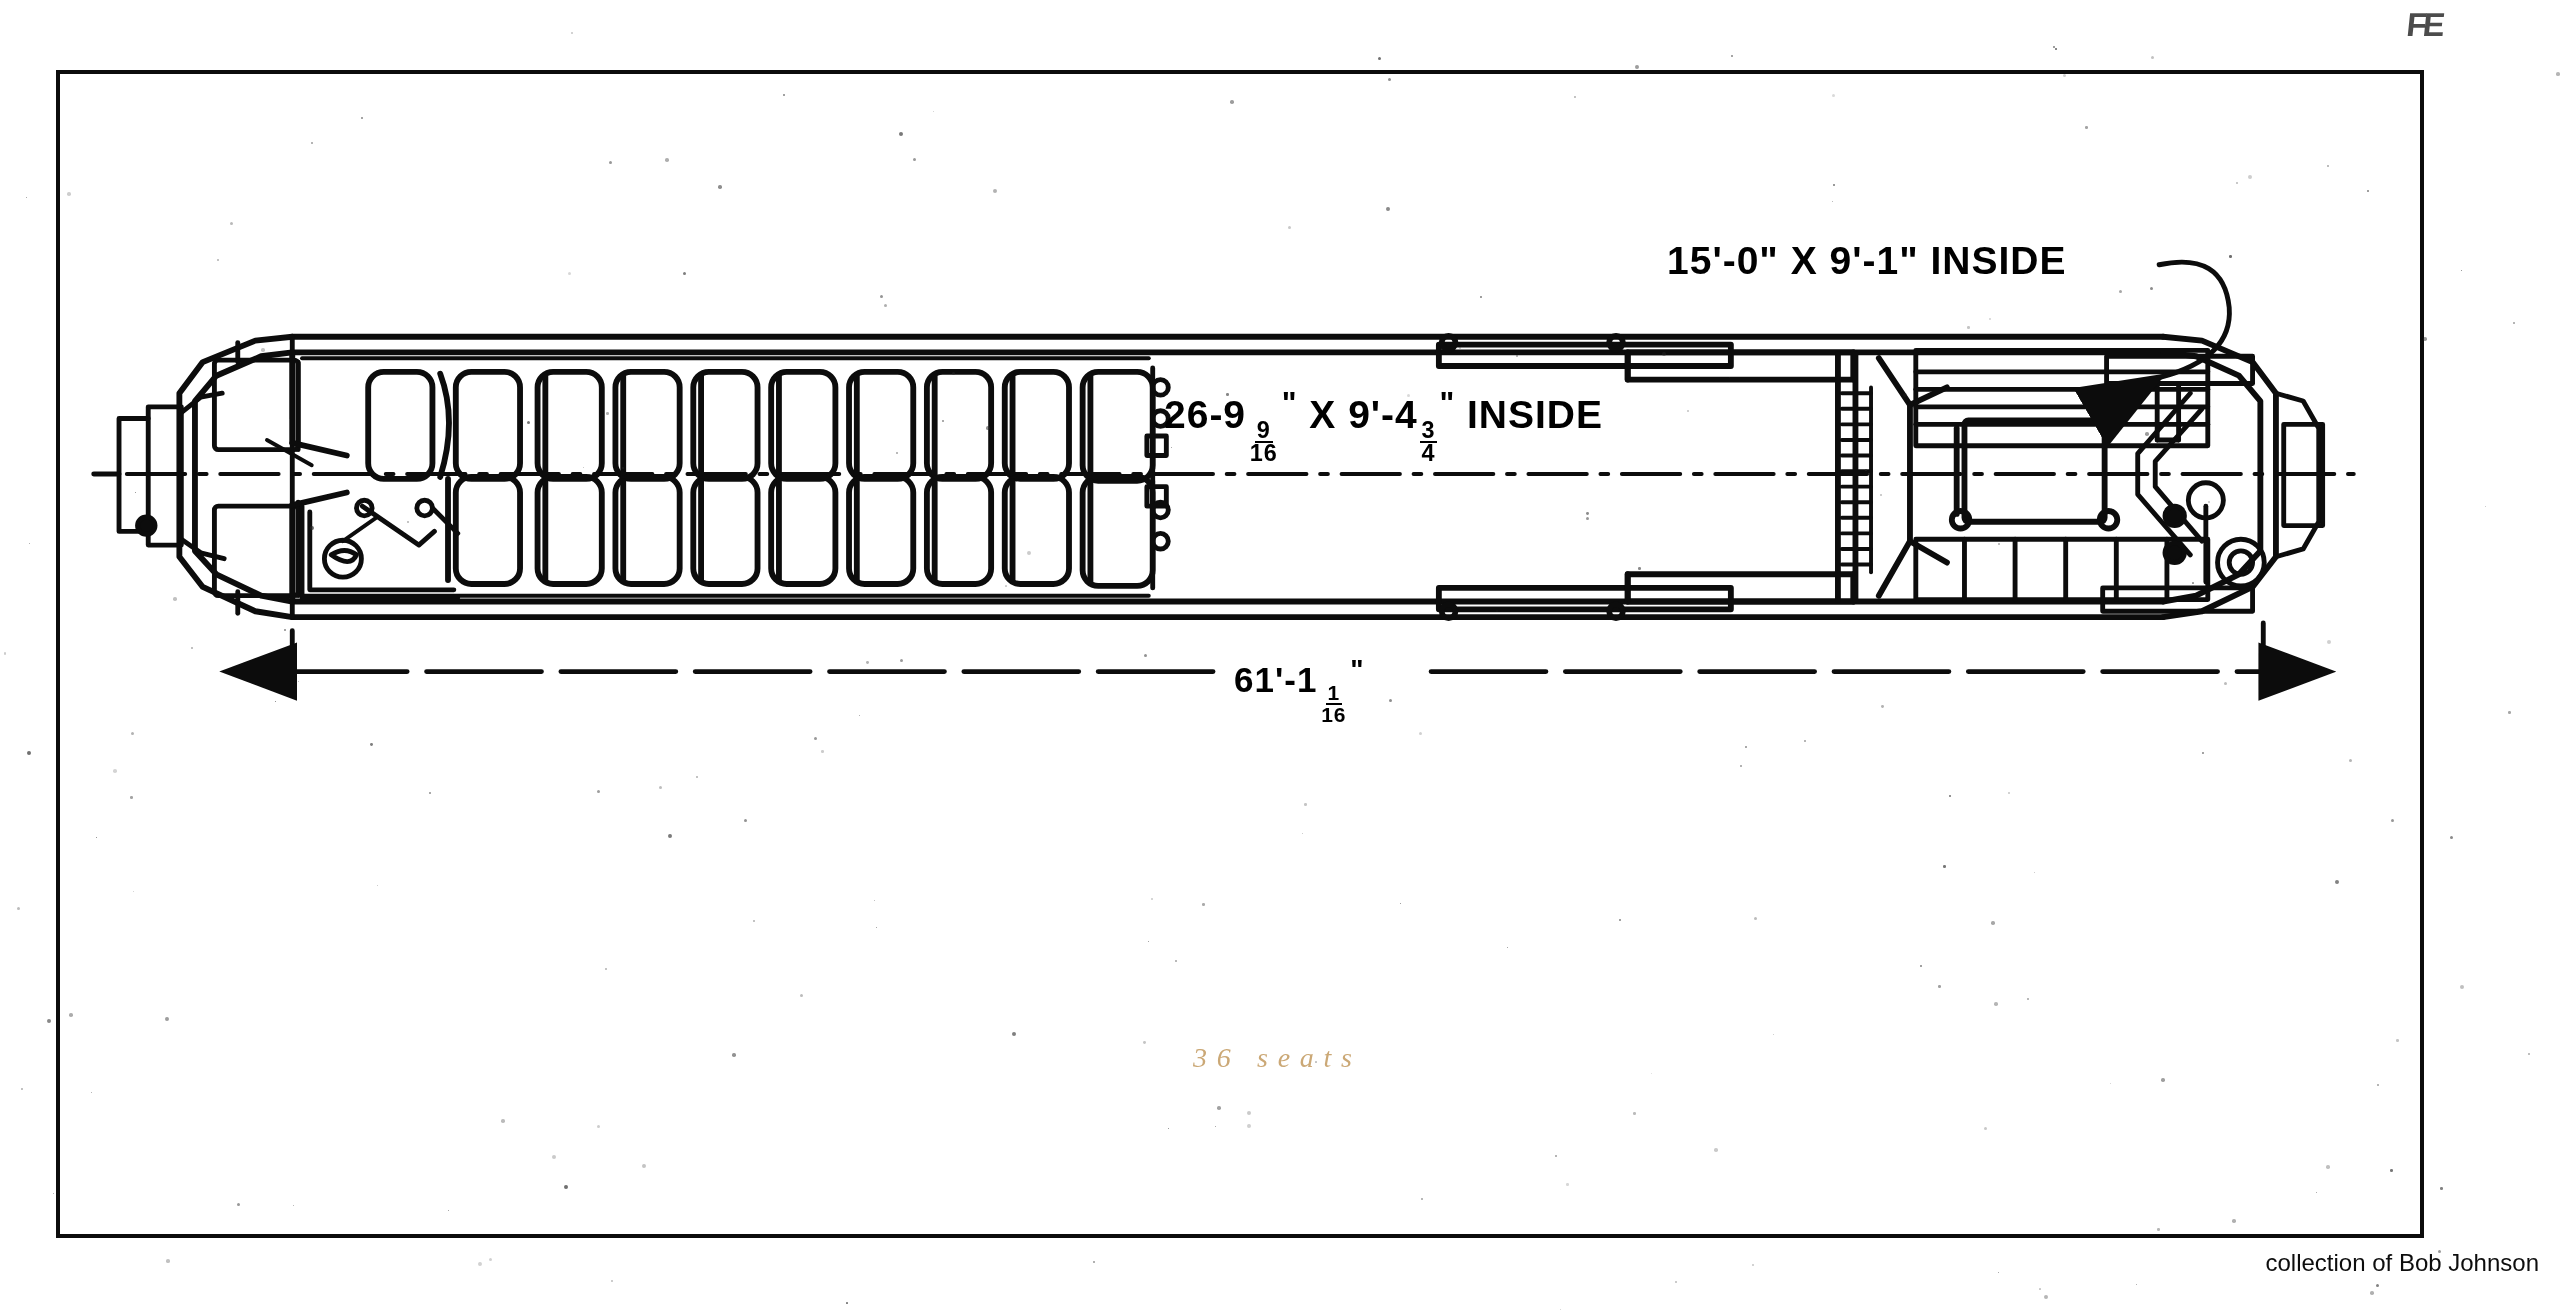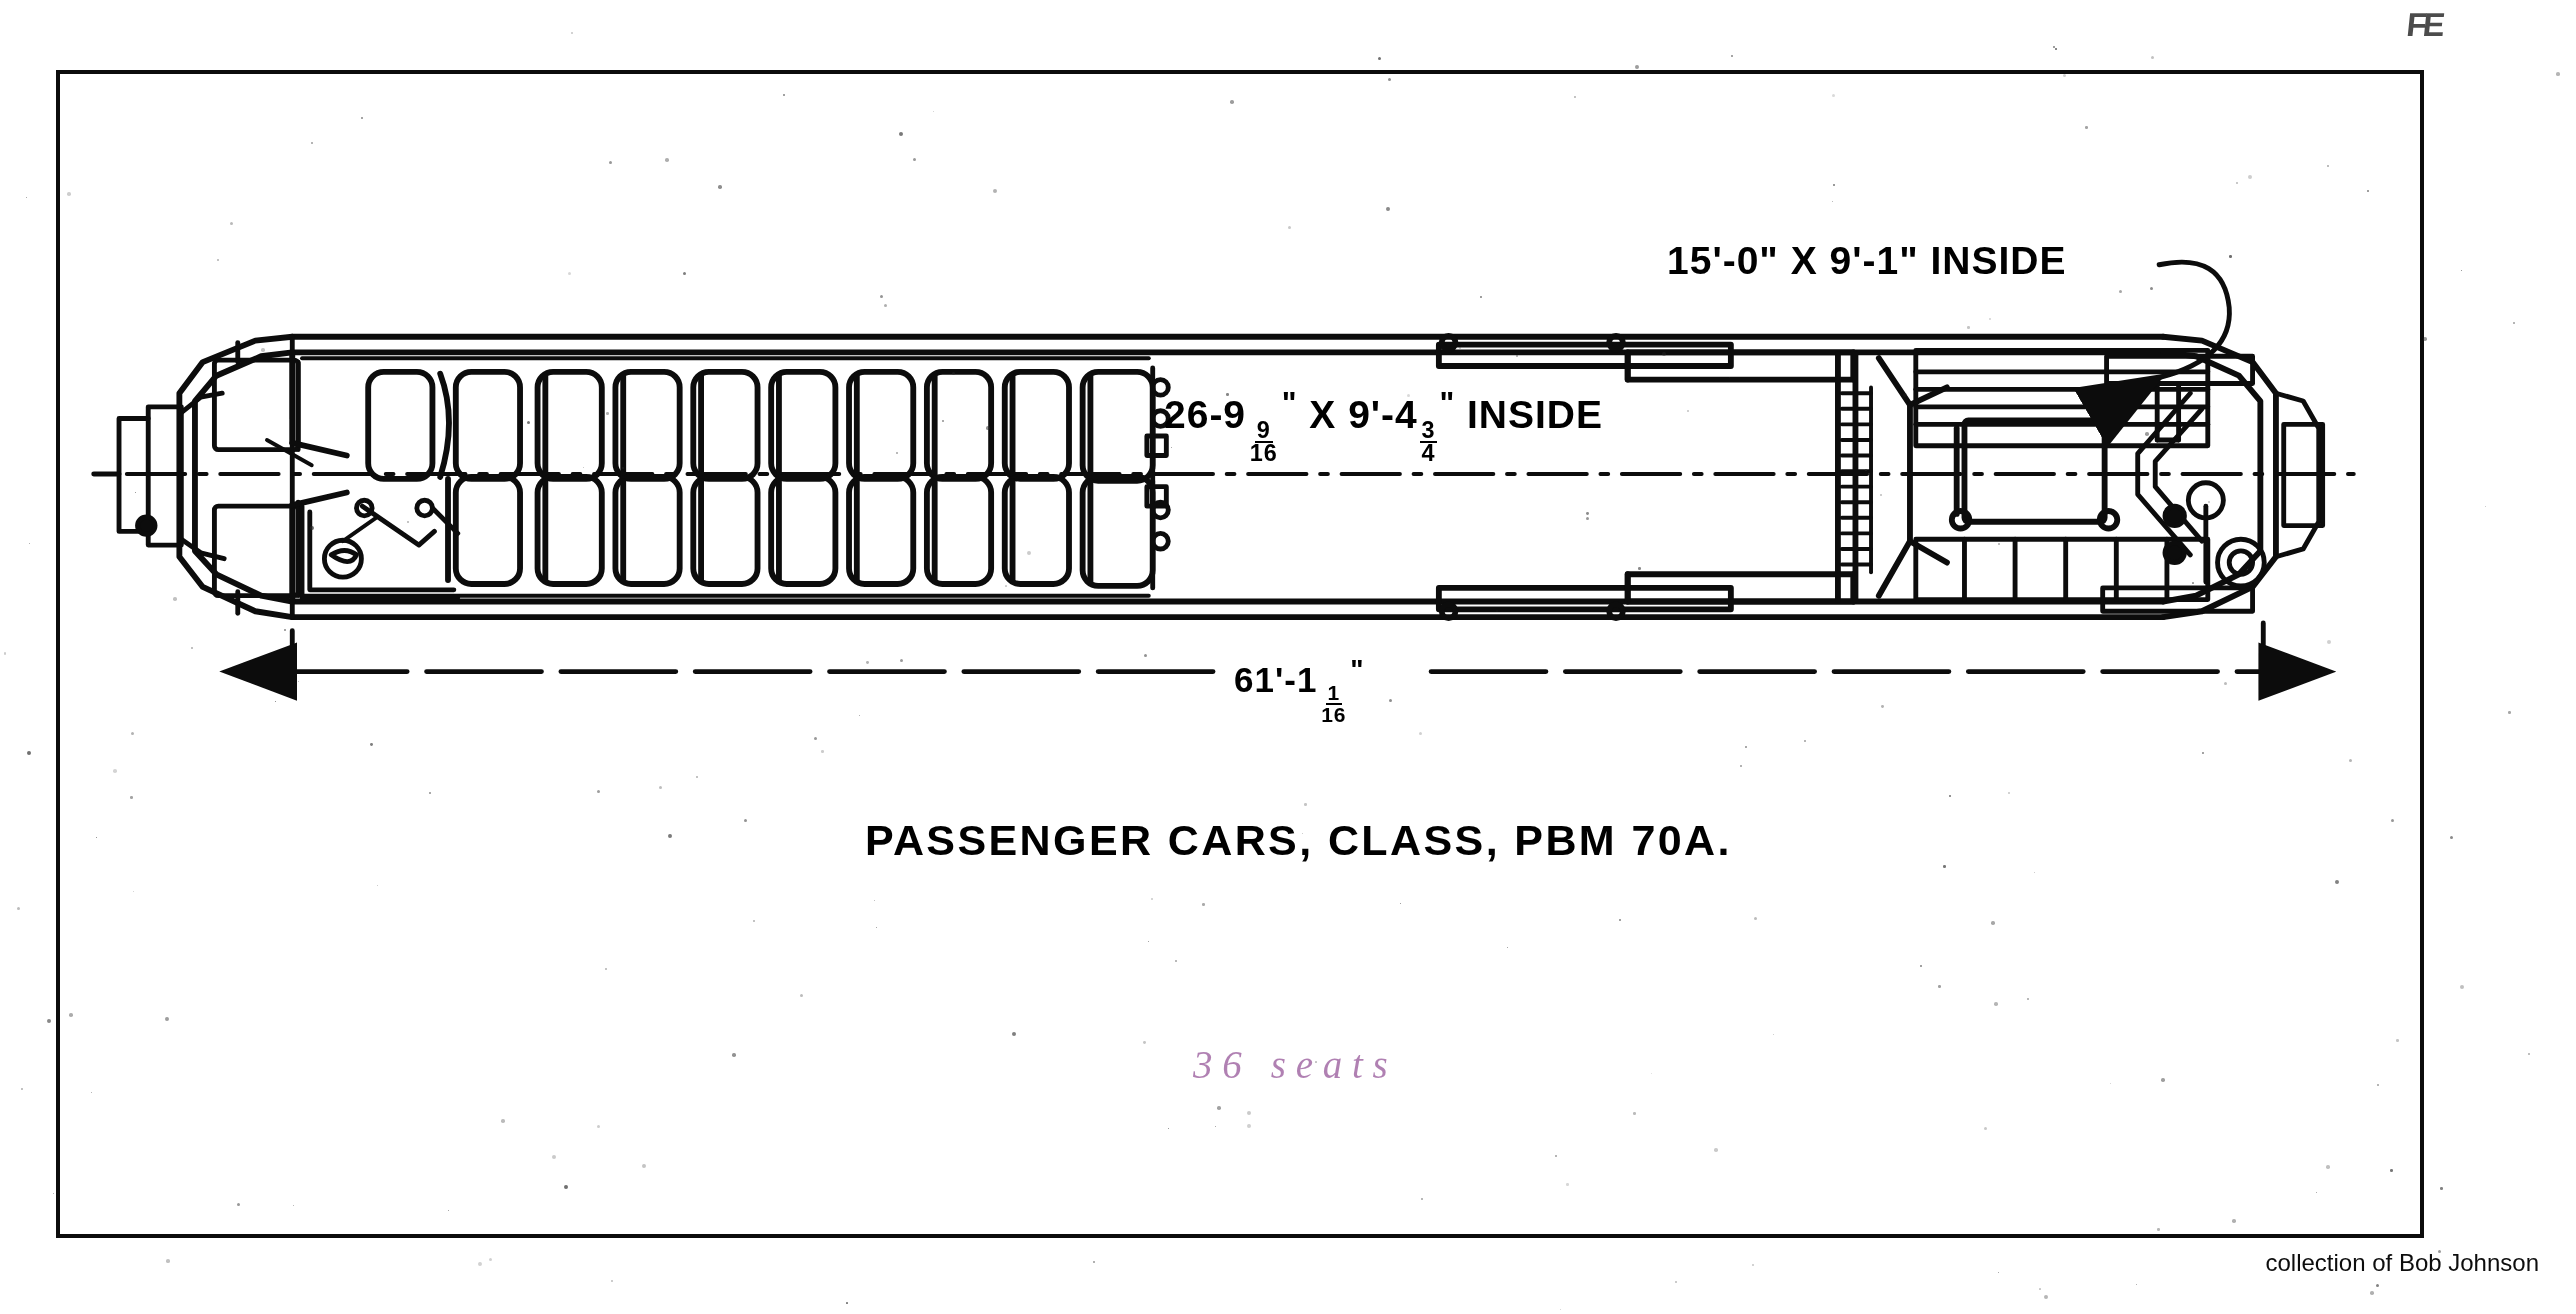--- a/index.html
+++ b/index.html
@@ -44,21 +44,21 @@
 
   
   #plan-title{
     position:absolute;left:865px;top:816px;
     font-size:43px;letter-spacing:2.4px;font-weight:700;color:#000;
     white-space:nowrap;
     font-family:"Liberation Sans", sans-serif;
   }
   #pencil-note{
     position:absolute;left:1193px;top:1042px;
-    font-size:39px;color:#701a75;letter-spacing:9.7px;
+    font-size:28px;color:#a16207;letter-spacing:9.7px;
     font-family:"Liberation Serif", serif;font-style:italic;
     opacity:.55;white-space:nowrap;
   }
 
   
   .anno{
     position:absolute;color:#000;font-weight:700;white-space:nowrap;
     font-family:"Liberation Sans", sans-serif;
   }
   #anno-inside-room{ left:1667px; top:239px; font-size:39px; letter-spacing:1px;}
@@ -341,21 +341,20 @@
     <span>INSIDE</span>
   </div>
 
   <div class="anno" id="anno-overall-len">
     <span>61'-1</span><span class="frac">
         <span class="num">1</span>
         <span class="den">16</span>
       </span><span class="tick">"</span>
   </div>
 
-  <div id="plan-title">PASSENGER CARS, CLASS, PBM 70A.</div>
 
   <div id="pencil-note">36  seats</div>
 
 
   <div id="collection-credit">collection of Bob Johnson</div>
 
   <div id="corner-stamp">FE</div>
 
 <div class="speck" style="width: 3.8px; height: 3.8px; left: 1386px; top: 207px; opacity: 0.55;"></div>
     <div class="speck" style="width: 1.5px; height: 1.5px; left: 1865px; top: 469px; opacity: 0.62;"></div>

